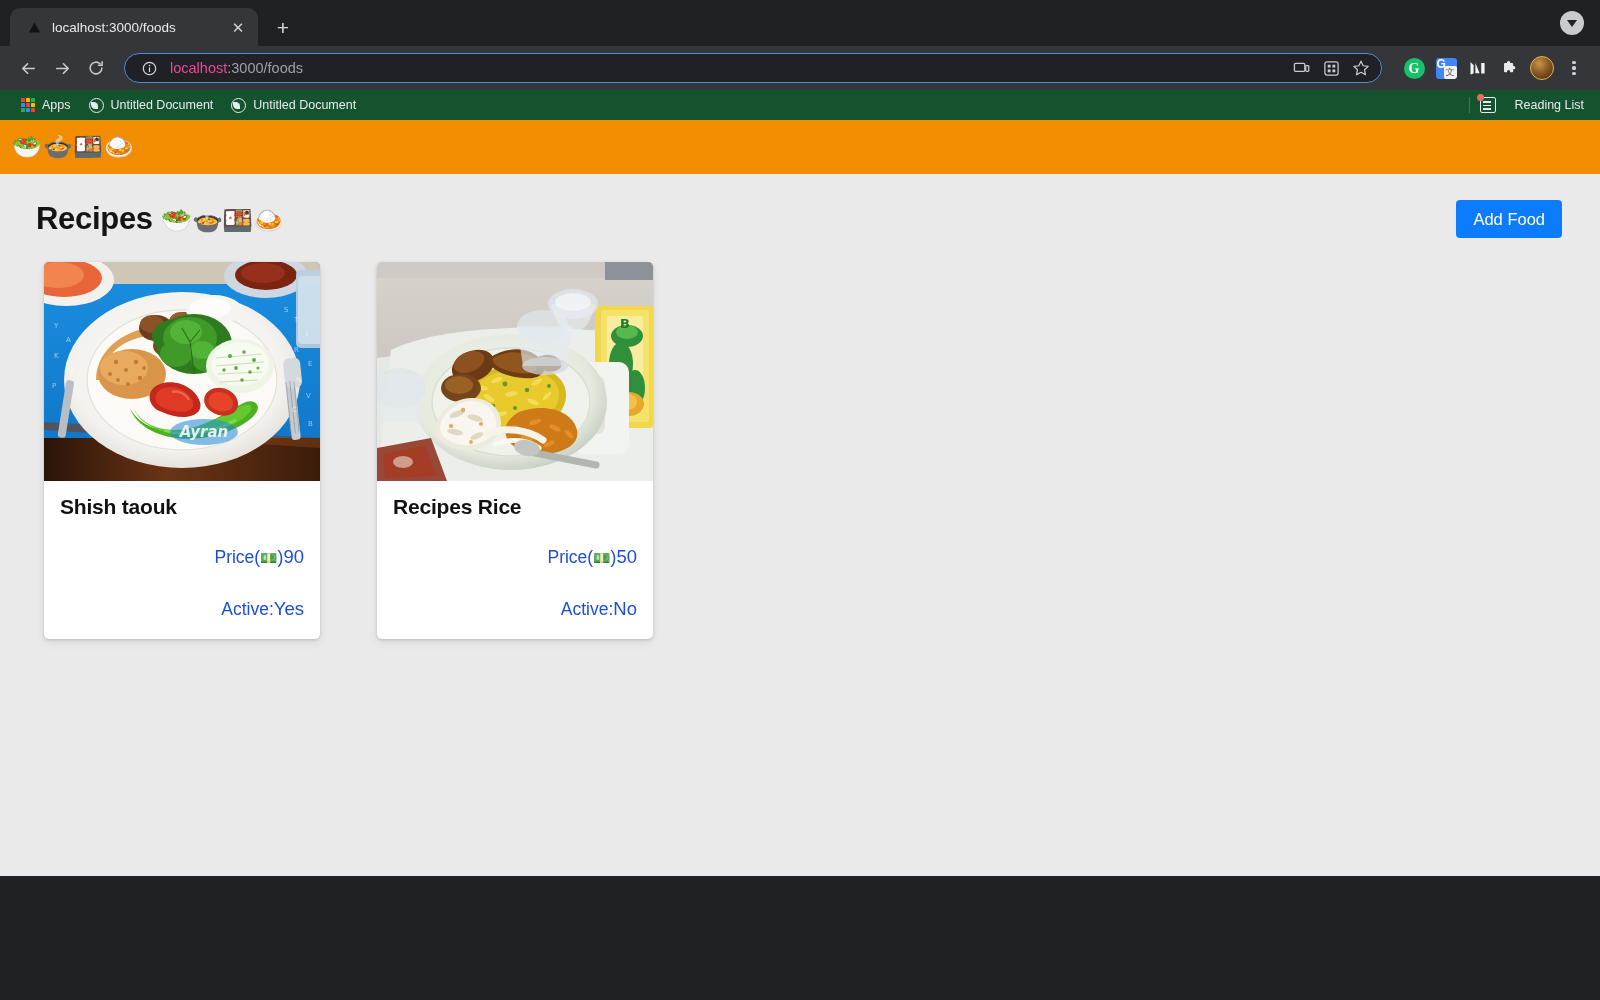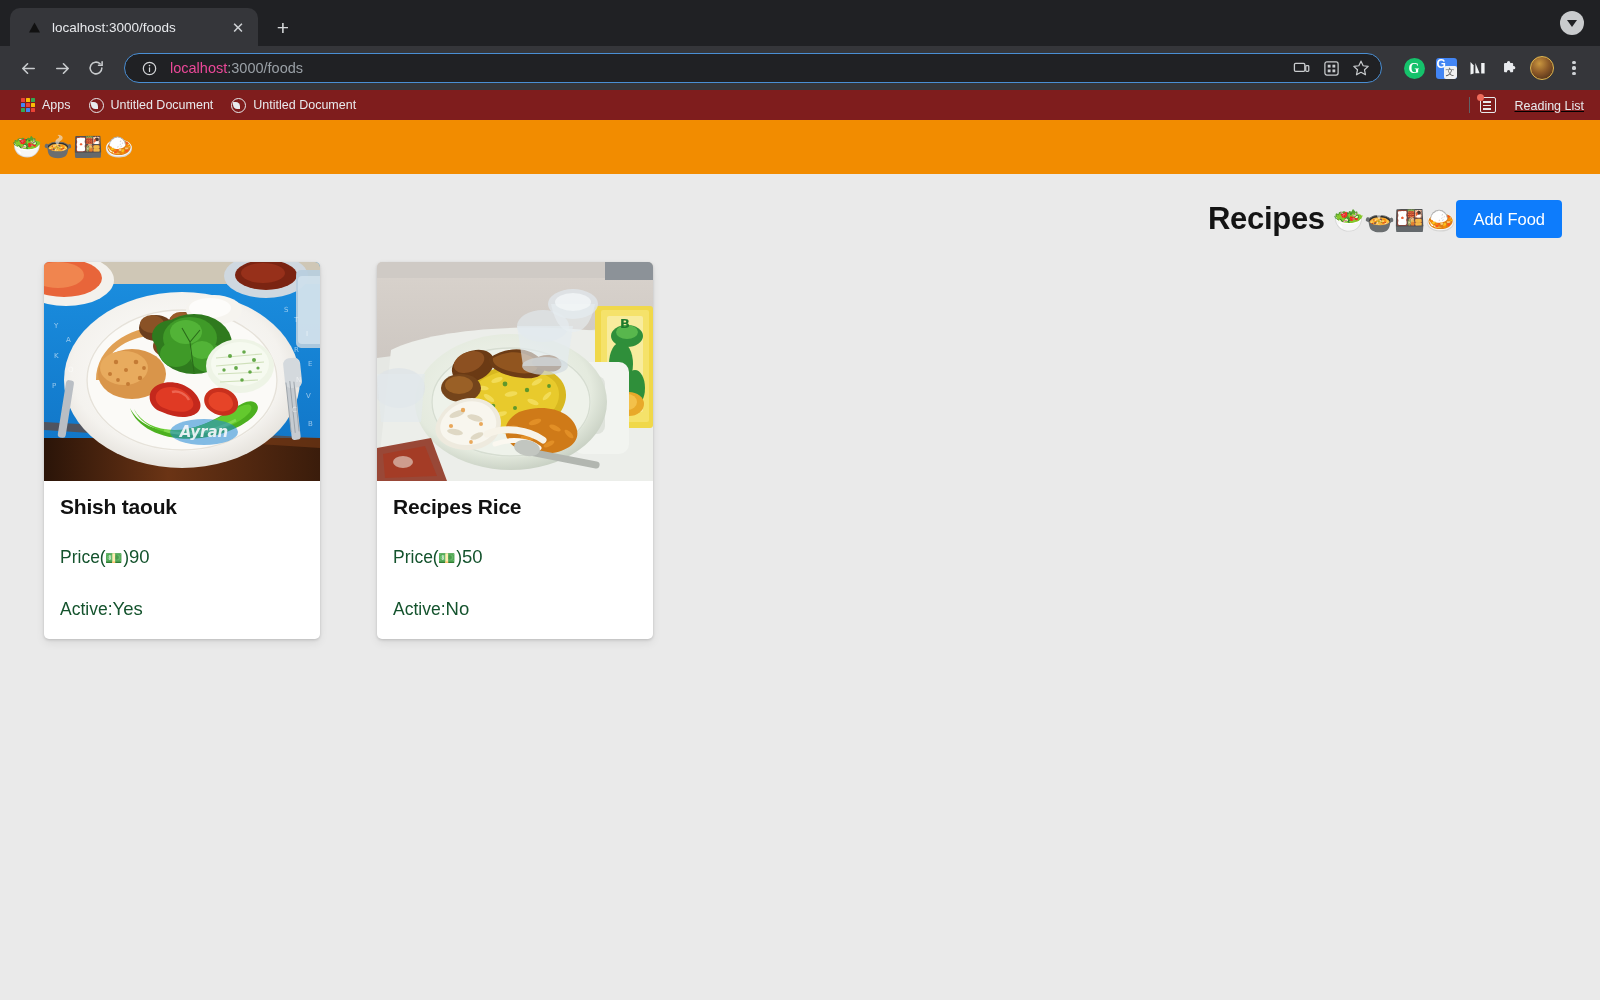--- a/index.html
+++ b/index.html
@@ -3,21 +3,21 @@
 <meta charset="utf-8">
 <style>
   * { box-sizing: border-box; margin: 0; padding: 0; }
   html, body {
     width: 1600px; height: 1000px;
     font-family: "Liberation Sans", sans-serif;
     background: #202124; overflow: hidden;
   }
 
   
-  .browser { width: 1600px; height: 1000px; display: flex; flex-direction: column; }
+  .browser { width: 1600px; height: 876px; display: flex; flex-direction: column; }
 
   .tabstrip {
     height: 46px; background: #202124;
     display: flex; align-items: flex-end; padding-left: 10px;
     position: relative; flex: none;
   }
   .tab {
     height: 38px; width: 248px; background: #35363a;
     border-radius: 10px 10px 0 0;
     display: flex; align-items: center; padding: 0 10px 0 16px; gap: 10px;
@@ -97,42 +97,42 @@
   }
   .avatar {
     width: 24px; height: 24px; border-radius: 50%;
     background: radial-gradient(circle at 38% 30%, #c9963f 0%, #8d5a28 45%, #3d2416 100%);
     border: 1px solid #e0b84f;
   }
   .menu-dots { display: flex; flex-direction: column; gap: 2.5px; align-items: center; }
   .menu-dots i { width: 3.2px; height: 3.2px; border-radius: 50%; background: #cfd2d5; }
 
   .bookmarks {
-    height: 30px; background: #7f1d1d; display: flex; align-items: center;
+    height: 30px; background: #14532d; display: flex; align-items: center;
     padding: 0 12px; gap: 0; flex: none;
   }
   .bm { display: flex; align-items: center; gap: 7px; padding: 0 9px; height: 24px; }
   .bm-label { color: #e8eaed; font-size: 12.5px; white-space: nowrap; }
   .apps-grid {
     width: 14px; height: 14px; display: grid;
     grid-template-columns: repeat(3, 1fr); grid-template-rows: repeat(3, 1fr); gap: 1.4px;
   }
   .apps-grid i { border-radius: 0.5px; }
   .globe {
     width: 15px; height: 15px; border-radius: 50%;
     border: 1.6px solid #e8eaed; position: relative; overflow: hidden;
   }
   .globe::before {
     content: ""; position: absolute; left: 1px; top: 3px;
     width: 7px; height: 7px; background: #e8eaed;
     border-radius: 0 60% 0 60%;
   }
   .bm-spacer { flex: 1; }
   .bm-sep { width: 1px; height: 16px; background: #5f6368; margin-right: 10px; }
-  .readinglist { display: flex; align-items: flex-end; gap: 19px; padding-right: 4px; text-decoration: underline; }
+  .readinglist { display: flex; align-items: center; gap: 19px; padding-right: 4px; }
   .rl-icon { position: relative; width: 16px; height: 16px; }
   .rl-icon .sheet {
     position: absolute; inset: 0; border: 1.5px solid #e8eaed; border-radius: 2px;
   }
   .rl-icon .ln {
     position: absolute; left: 3px; height: 1.5px; background: #e8eaed; width: 8px;
   }
   .rl-icon .dot {
     position: absolute; left: -3px; top: -3px; width: 7px; height: 7px;
     border-radius: 50%; background: #f06a5a;
@@ -144,21 +144,21 @@
   .site-nav {
     height: 54px; background: #f28c00; display: flex; align-items: center;
     padding: 0 12px;
   }
   .site-brand {
     font-size: 24px; letter-spacing: 1px; line-height: 1;
     font-family: "DejaVu Sans", sans-serif;
   }
 
   .page-head {
-    display: flex; align-items: center; justify-content: flex-end;
+    display: flex; align-items: center; justify-content: space-between;
     padding: 26px 38px 0 36px;
   }
   .page-title {
     font-size: 31px; font-weight: 700; color: #141414; letter-spacing: -0.3px;
   }
   .page-title .emo { font-size: 25px; font-family: "DejaVu Sans", sans-serif; }
   .add-btn {
     background: #0d7cfc; color: #fff; font-size: 16.5px;
     padding: 10px 17px; border: none; border-radius: 4px; line-height: 1.1;
   }
@@ -169,22 +169,22 @@
     box-shadow: 0 1px 3px rgba(0,0,0,.16), 0 4px 10px rgba(0,0,0,.07);
     overflow: hidden;
   }
   .card-img { width: 100%; height: 219px; display: block; }
   .card-body { padding: 14px 16px 16px 16px; border-radius: 13px; }
   .card-title {
     font-size: 21px; font-weight: 700; color: #111;
     margin-bottom: 16px; letter-spacing: -0.2px;
   }
   .card-row {
-    display: flex; justify-content: flex-start; align-items: baseline;
-    color: #14532d; font-size: 17.5px; padding: 3px 0; margin-top: 24px;
+    display: flex; justify-content: flex-end; align-items: baseline;
+    color: #1d4ed8; font-size: 17.5px; padding: 3px 0; margin-top: 24px;
   }
   .card-row .k { font-family: "Liberation Sans", sans-serif; }
   .card-row .k .emo { font-family: "DejaVu Sans", sans-serif; font-size: 14px; }
   .card-row .v { font-size: 18.5px; }
 </style>
 </head>
 <body>
 
 <div class="browser">
 

